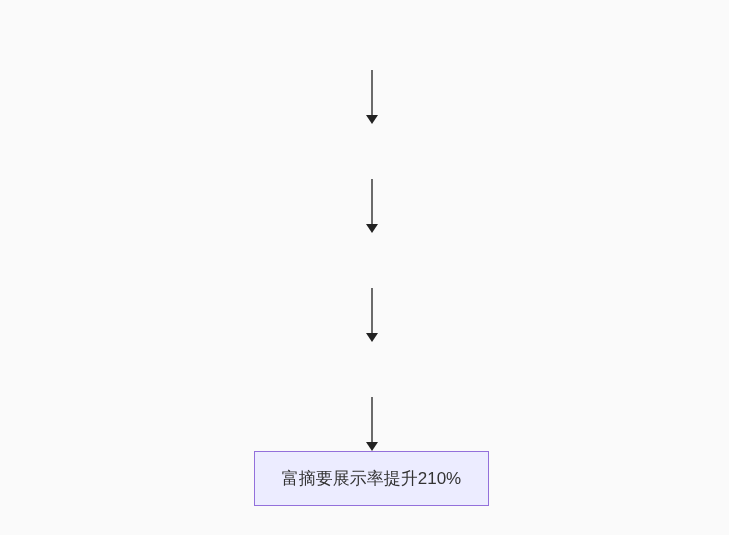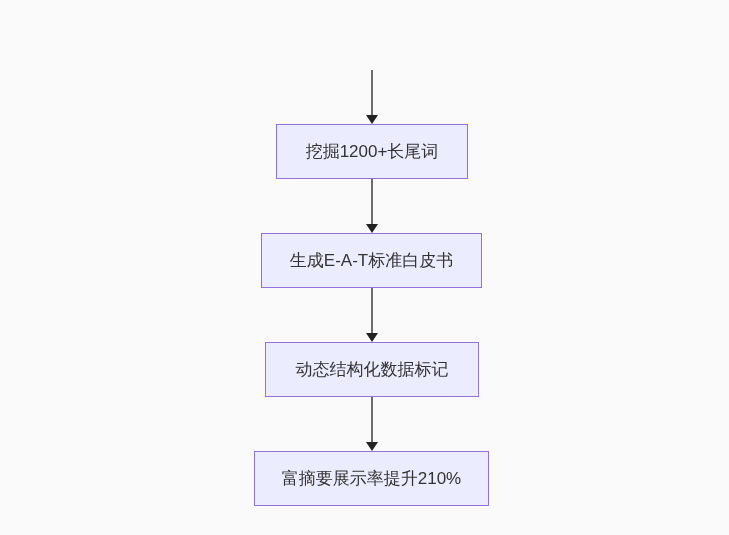--- a/index.html
+++ b/index.html
@@ -58,41 +58,32 @@
 <body>
 
 <div class="canvas">
 
 
   <div class="arrow" style="left:366px; top:70px; height:54px;">
     <div class="shaft"></div>
     <div class="head"></div>
   </div>
 
-  <div class="node" style="left:276px; top:124px; width:192px; height:55px;">
-    <span>挖掘1200+长尾词</span>
-  </div>
 
   <div class="arrow" style="left:366px; top:179px; height:54px;">
     <div class="shaft"></div>
     <div class="head"></div>
   </div>
 
-  <div class="node" style="left:261px; top:233px; width:221px; height:55px;">
-    <span>生成E-A-T标准白皮书</span>
-  </div>
 
   <div class="arrow" style="left:366px; top:288px; height:54px;">
     <div class="shaft"></div>
     <div class="head"></div>
   </div>
 
-  <div class="node" style="left:265px; top:342px; width:214px; height:55px;">
-    <span>动态结构化数据标记</span>
-  </div>
 
   <div class="arrow" style="left:366px; top:397px; height:54px;">
     <div class="shaft"></div>
     <div class="head"></div>
   </div>
 
   <div class="node" style="left:254px; top:451px; width:235px; height:55px;">
     <span>富摘要展示率提升210%</span>
   </div>
 

